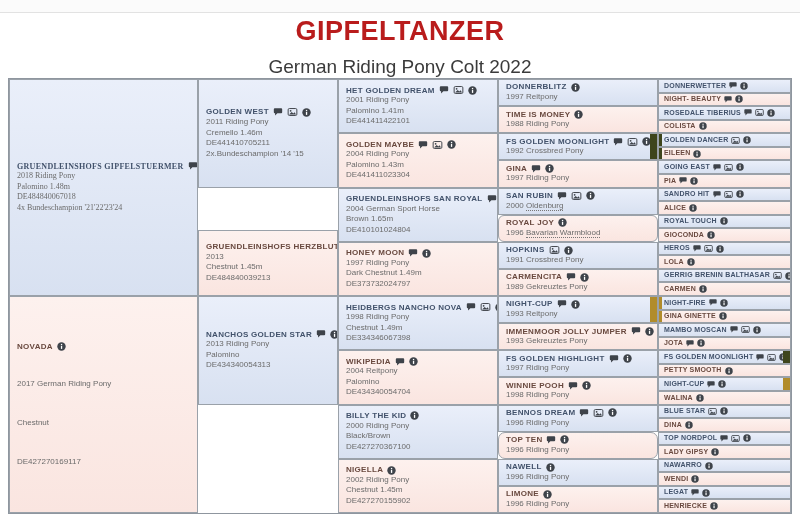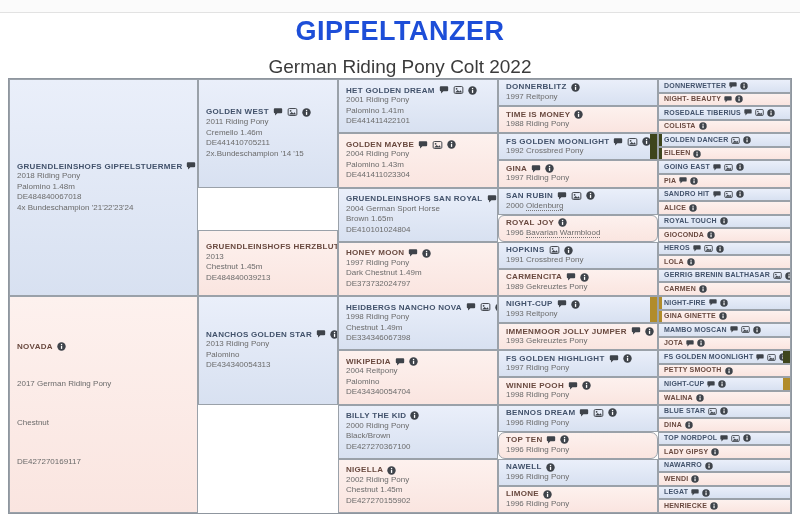--- a/index.html
+++ b/index.html
@@ -2,21 +2,21 @@
 <html><head>
 <meta charset="utf-8">
 <style>
   html,body{margin:0;padding:0;}
   body{
     width:800px;height:516px;background:#ffffff;overflow:hidden;
     font-family:"Liberation Sans", sans-serif;position:relative;
   }
   .top-strip{height:12px;background:#fbfbfb;border-bottom:1px solid #e2e2e2;}
   .page-title{
-    text-align:center;font-size:27px;font-weight:bold;color:#1d4ed8;
+    text-align:center;font-size:27px;font-weight:bold;color:#b91c1c;
     margin-top:3px;letter-spacing:0.5px;
   }
   .page-subtitle{
     text-align:center;font-size:19px;color:#3b3b3b;margin-top:9px;
   }
   .pedigree{
     position:absolute;left:8px;top:78px;width:784px;height:436px;
     display:grid;
     grid-template-columns:189px 140px 160px 160px 1fr;
     grid-template-rows:repeat(32,1fr);
@@ -57,21 +57,21 @@
 </style>
 </head>
 <body>
 
 <div class="top-strip"></div>
 
 <div class="page-title">GIPFELTANZER</div>
 <div class="page-subtitle">German Riding Pony Colt 2022</div>
 
 <div class="pedigree">
-    <div class="cell m g1" style="grid-area: 1 / 1 / span 16;">
+    <div class="cell m g1" style="grid-area: 1 / 1 / span 16; font-family: Liberation Serif, serif;">
       <div class="name-row">
         <span class="name">GRUENDLEINSHOFS GIPFELSTUERMER</span>
         <span class="icon icon-comment">
           <svg viewBox="0 0 10 9" width="100%" height="100%">
             <path d="M1.4 0.3 h7.2 a1.1 1.1 0 0 1 1.1 1.1 v3.4 a1.1 1.1 0 0 1 -1.1 1.1 h-4.3 l-2.6 2.5 v-2.5 h-0.3 a1.1 1.1 0 0 1 -1.1 -1.1 v-3.4 a1.1 1.1 0 0 1 1.1 -1.1 z" fill="#3e434a"></path>
           </svg>
         </span>
       </div>
       <div class="detail">2018 Riding Pony</div>
       <div class="detail">Palomino 1.48m</div>

